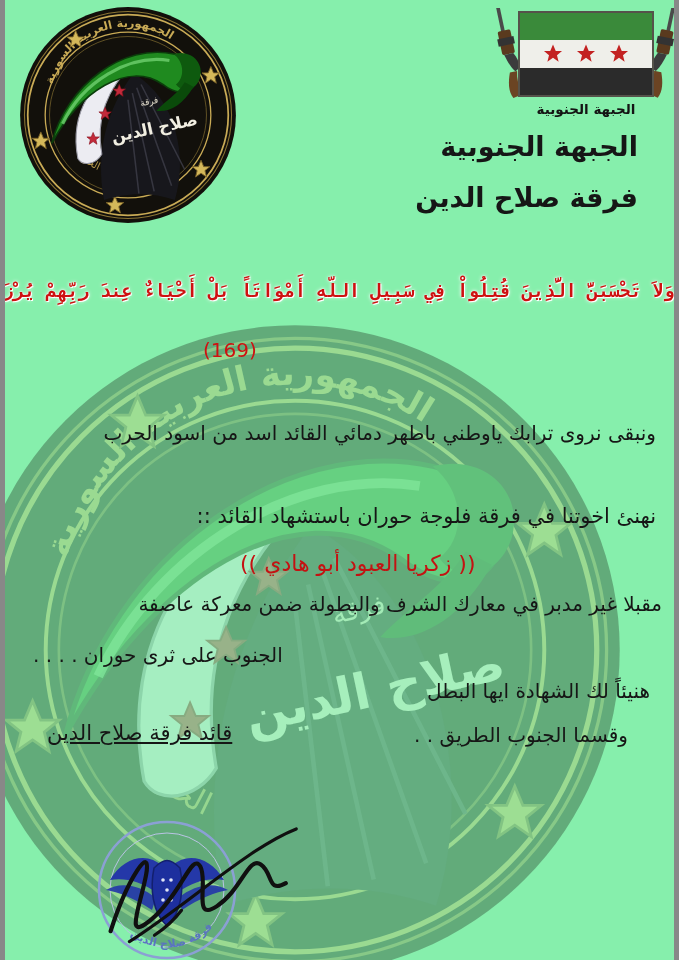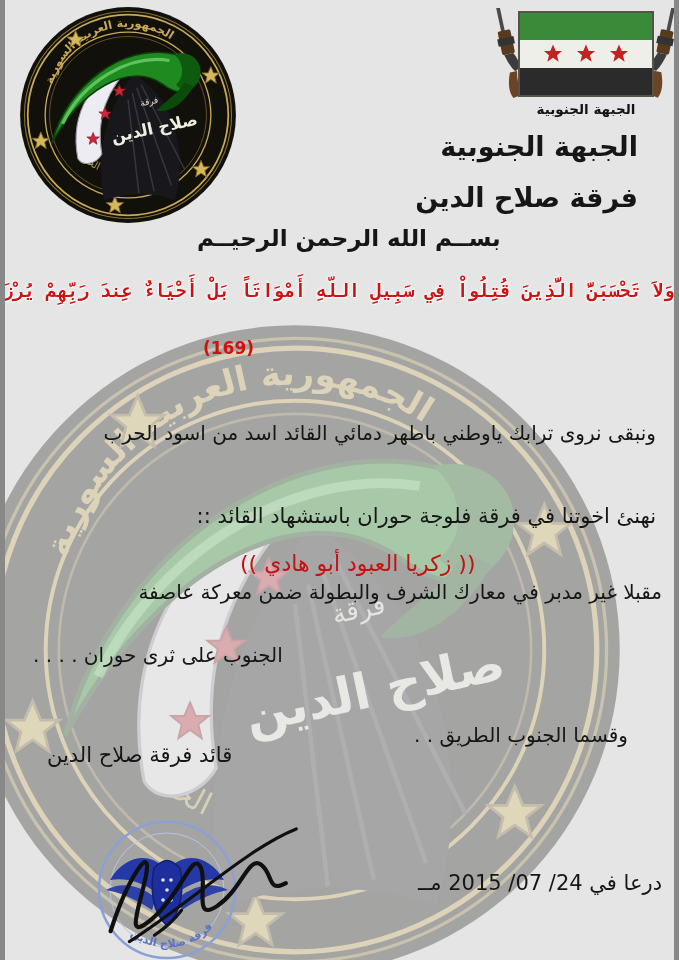--- a/index.html
+++ b/index.html
@@ -1,18 +1,18 @@
 <!DOCTYPE html>
 <html lang="ar"><head>
 <meta charset="utf-8">
 <style>
   html,body { margin:0; padding:0; background:#888; }
   .page {
     position:relative; width:669px; height:960px; margin:0 auto;
-    background:#e5e5e5; overflow:hidden;
+    background:#86efac; overflow:hidden;
     font-family:"DejaVu Sans", sans-serif;
   }
   .abs { position:absolute; }
   .ar {
     position:absolute; direction:rtl; unicode-bidi:plaintext;
     color:#161616; white-space:nowrap; line-height:1.25;
   }
   .red { color:#c41212; }
   
   .emblem-left  { left:14px; top:6px; width:218px; height:218px; }
@@ -21,31 +21,31 @@
   .org1 { right:36px; top:130px; font-size:27px; font-weight:bold; }
   .org2 { right:36px; top:181px; font-size:27px; font-weight:bold; }
   
   .basmala { left:192px; top:224px; font-size:23px; font-weight:bold; }
   .verse {
     left:0; right:0; top:280px; text-align:center; direction:rtl;
     font-size:18px; font-weight:bold; color:#ce1111; white-space:nowrap;
     text-shadow:0 0 2px #fff, 0 0 4px #fff, 1px 1px 0 #fff;
     font-family:Liberation Mono, monospace;
   }
-  .verse-num { left:198px; top:338px; font-size:17px; font-weight:bold; color:#ce1111; }
+  .verse-num { left:198px; top:338px; font-size:20px; font-weight:normal; color:#ce1111; }
   .tasdiq  { left:66px;  top:375px; font-size:22px; }
   .poem    { right:18px; top:421px; font-size:20px; }
   .announce{ right:18px; top:503px; font-size:21px; }
   .martyr  { left:235px; top:550px; font-size:22px; font-weight:normal; }
-  .battle1 { right:12px; top:580px; font-size:20px; }
+  .battle1 { right:12px; top:592px; font-size:20px; }
   .battle2 { left:28px;  top:643px; font-size:20px; }
   .congrats{ right:24px; top:679px; font-size:20px; }
   .oath    { right:46px; top:723px; font-size:20px; }
   
-  .signer-title { left:42px; top:742px; font-size:21px; }
+  .signer-title { left:42px; top:720px; font-size:21px;text-decoration:underline; }
   .signer-name  { left:58px; top:787px; font-size:21px; }
   .date-line    { right:12px; top:870px; font-size:21px; font-family:"DejaVu Sans",sans-serif; }
   .stamp     { left:62px; top:818px; width:200px; height:150px; }
   .signature { left:86px; top:806px; width:252px; height:146px; }
   
   .watermark { left:-38px; top:322px; width:656px; height:656px; opacity:0.30; pointer-events:none; }
   svg { display:block; }
   .defs-holder { position:absolute; width:0; height:0; overflow:hidden; }
 </style>
 </head>
@@ -134,28 +134,28 @@
         <use href="#star5" transform="translate(67,42) scale(0.95)" fill="#c32222"></use>
         <use href="#star5" transform="translate(100,42) scale(0.95)" fill="#c32222"></use>
       </g>
     </svg>
     <div class="flag-caption">الجبهة الجنوبية</div>
   </div>
 
   <div class="ar org1">الجبهة الجنوبية</div>
   <div class="ar org2">فرقة صلاح الدين</div>
 
-  <div class="ar basmala">بســم الله الرحمن الرحيــم</div>
   <div class="abs verse">وَلاَ تَحْسَبَنَّ الَّذِينَ قُتِلُواْ فِي سَبِيلِ اللّهِ أَمْوَاتَاً بَلْ أَحْيَاءٌ عِندَ رَبِّهِمْ يُرْزَقُونَ</div>
   <div class="ar verse-num">(169)</div>
   <div class="ar poem">ونبقى نروى ترابك ياوطني باطهر دمائي القائد اسد من اسود الحرب</div>
   <div class="ar announce">نهنئ اخوتنا في فرقة فلوجة حوران باستشهاد القائد ::</div>
   <div class="ar martyr red">(( زكريا العبود أبو هادي ))</div>
   <div class="ar battle1">مقبلا غير مدبر في معارك الشرف والبطولة ضمن معركة عاصفة</div>
   <div class="ar battle2">الجنوب على ثرى حوران . . . .</div>
+  <div class="ar congrats">هنيئاً لك الشهادة ايها البطل</div>
   <div class="ar oath">وقسما الجنوب الطريق . .</div>
 
   <div class="ar signer-title">قائد فرقة صلاح الدين</div>
 
   <svg class="abs stamp" viewBox="0 0 190 150">
     <circle cx="95" cy="72" r="68" fill="none" stroke="#8ba0d4" stroke-width="2.5"></circle>
     <circle cx="95" cy="72" r="57" fill="none" stroke="#b9c4e4" stroke-width="1"></circle>
     <path d="M38,62 C52,38 76,34 90,48 L86,76 C68,62 52,60 38,62 Z" fill="#2438a8"></path>
     <path d="M34,72 C48,64 66,66 84,80 L80,92 C62,80 46,74 34,72 Z" fill="#2438a8" opacity="0.92"></path>
     <path d="M152,62 C138,38 114,34 100,48 L104,76 C122,62 138,60 152,62 Z" fill="#2438a8"></path>
@@ -175,15 +175,14 @@
   </svg>
 
   <svg class="abs signature" viewBox="0 0 240 140">
     <g stroke="#101010" fill="none" stroke-linecap="round">
       <path stroke-width="4" d="M18,120 C34,70 58,34 52,66 C46,98 30,132 58,108 C86,84 96,44 104,58 C112,72 96,112 120,96 C144,80 150,48 162,56 C174,64 168,84 186,74"></path>
       <path stroke-width="3" d="M36,130 C90,96 150,40 196,22"></path>
       <path stroke-width="3" d="M60,124 C72,116 80,108 86,100"></path>
     </g>
   </svg>
 
-  <div class="ar date-line">درعا في 24/ 07/ 2015 مــ</div>
 
 </div>
 
 </body></html>

